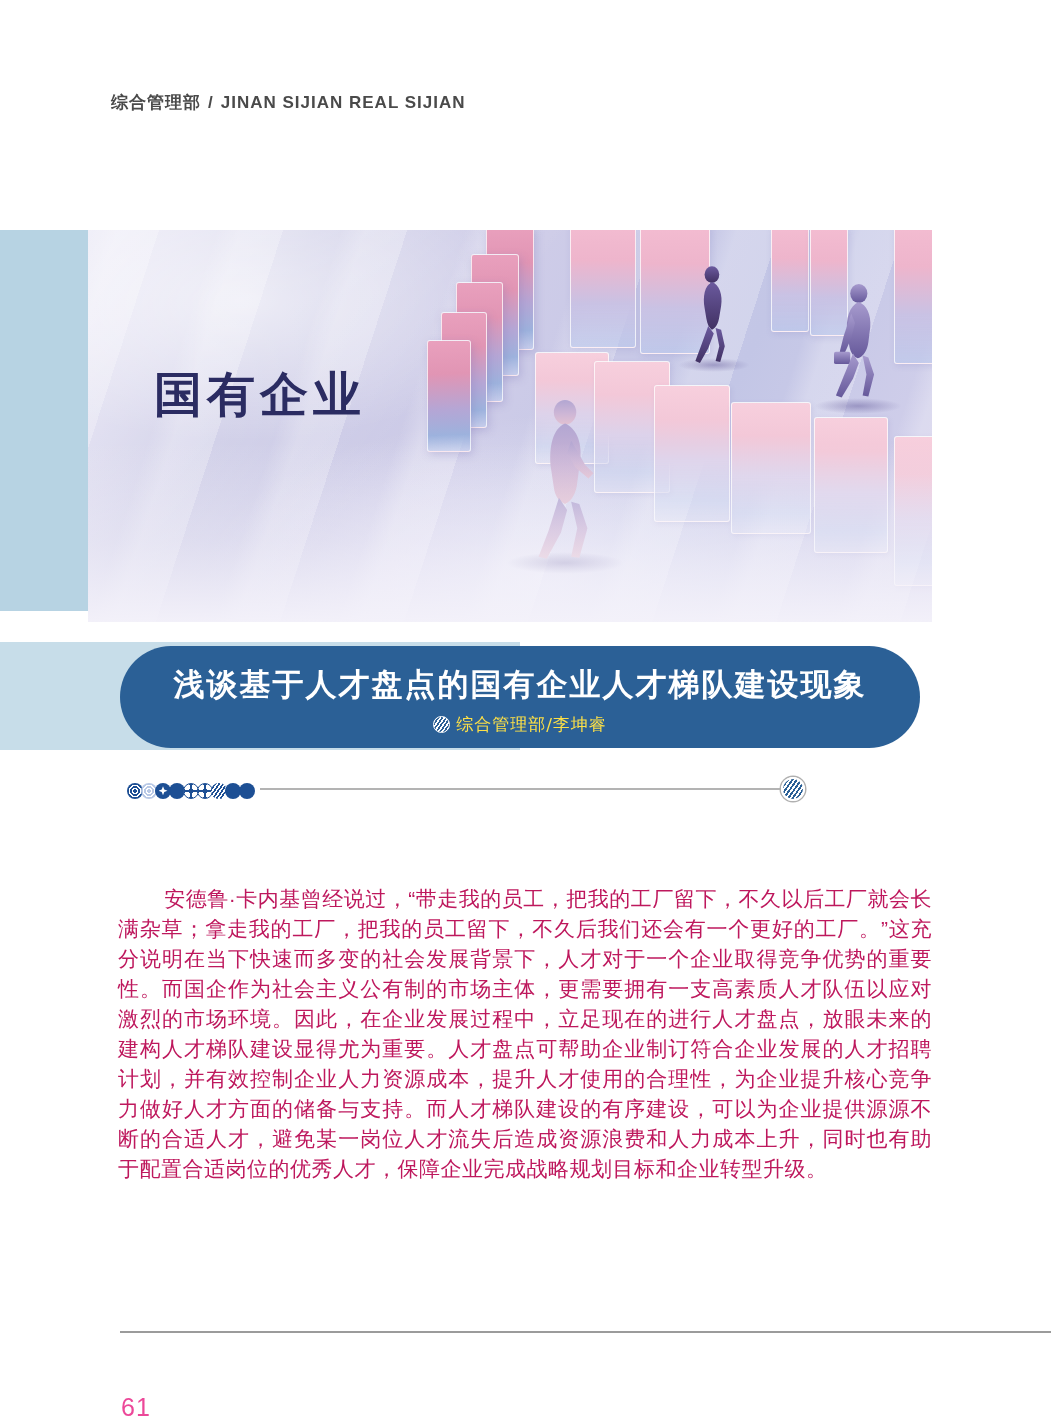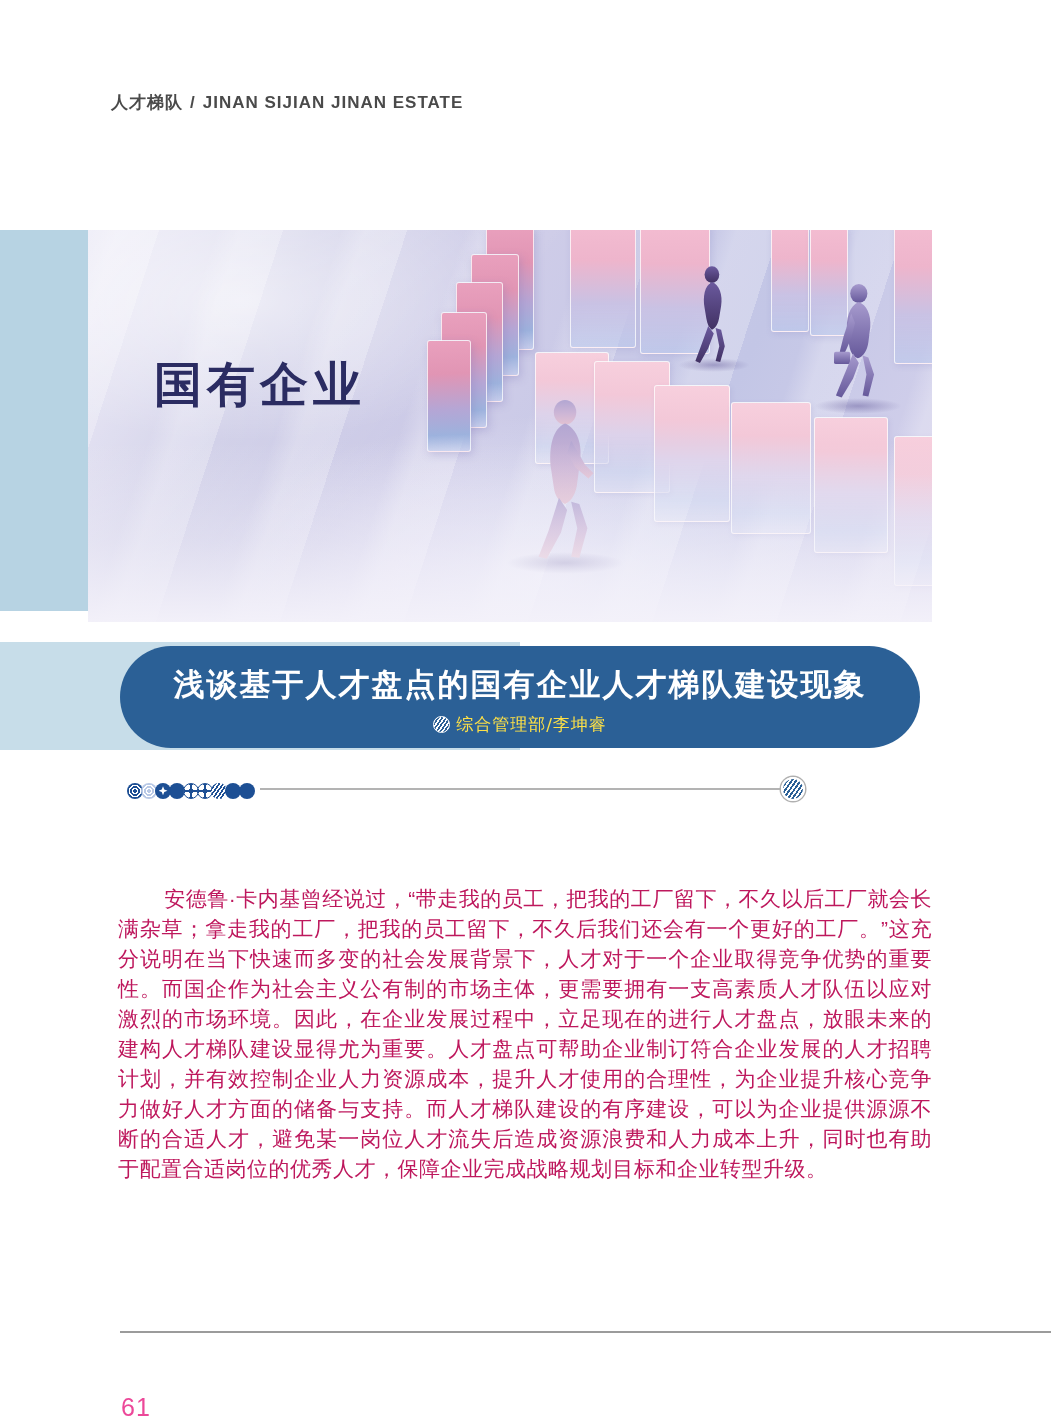--- a/index.html
+++ b/index.html
@@ -44,21 +44,21 @@
   }
   .panel.pale{
     background:linear-gradient(180deg,#f7cfdd 0%,#f3c8d8 25%,#ddd2ea 55%,rgba(200,212,240,.45) 85%,rgba(230,235,248,.2) 100%);
     box-shadow:1px 2px 5px rgba(140,135,195,.18);
   }
   .hero .fog{
     position:absolute;left:0;right:0;bottom:0;height:46%;
     background:linear-gradient(to top, rgba(244,242,250,.95), rgba(244,242,250,.42) 45%, rgba(244,242,250,0));
   }
   .hero-title{
-    position:absolute;left:66px;top:122px;
+    position:absolute;left:66px;top:132px;
     font-family:"DejaVu Serif","Liberation Serif",serif;font-weight:600;
     font-size:48px;line-height:64px;letter-spacing:5px;color:#2b2c62;
   }
   .hero-title .l2{padding-left:14px;}
   .person{position:absolute;}
   .pshadow{
     position:absolute;border-radius:50%;
     background:radial-gradient(ellipse at center, rgba(95,85,150,.45) 0%, rgba(95,85,150,0) 70%);
   }
   
@@ -115,21 +115,21 @@
   }
   .article p{margin:0;text-indent:2.2em;}
   
   .footer-line{position:absolute;left:120px;top:1331px;width:931px;height:2px;background:#9b9b9b;}
   .page-number{position:absolute;left:121px;top:1356px;font-size:25px;color:#ec4899;letter-spacing:1px;margin-top:37px;}
 </style>
 </head>
 <body>
 
 <div class="page-header">
-  <span>人才梯队</span><span class="sep">/</span><span>JINAN SIJIAN JINAN ESTATE</span>
+  <span>综合管理部</span><span class="sep">/</span><span>JINAN SIJIAN REAL SIJIAN</span>
 </div>
 
 <div class="side-block"></div>
 <div class="band-block"></div>
 
 <div class="hero">
   <div class="rays"></div>
   <div class="beam"></div>
 
   <div class="panel deep" style="left:398px;top:-4px;width:46px;height:122px"></div>

